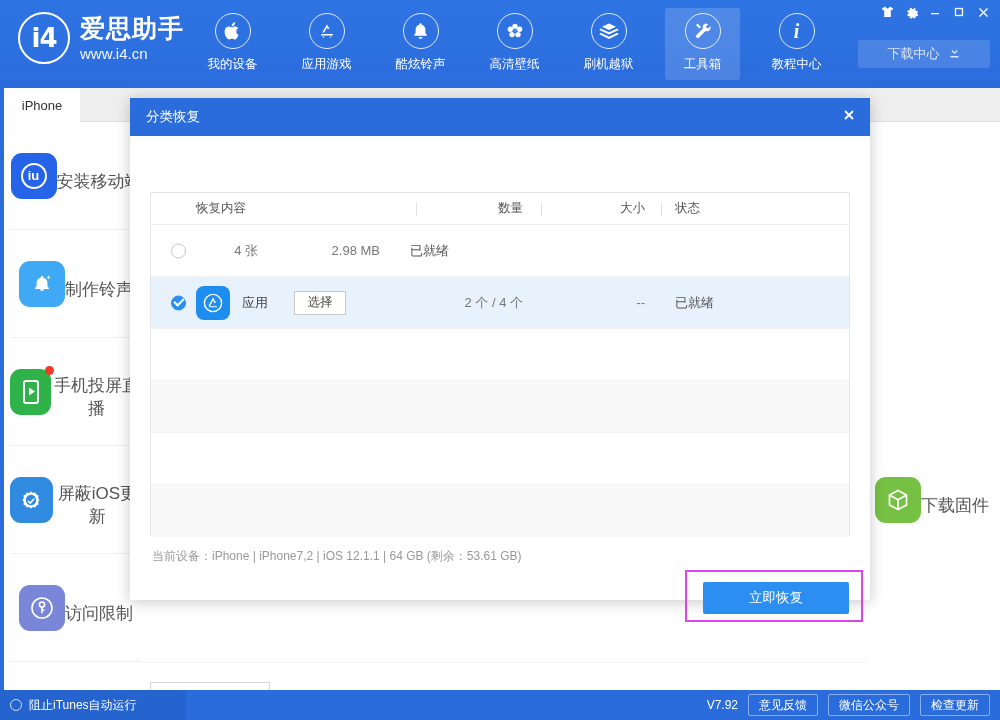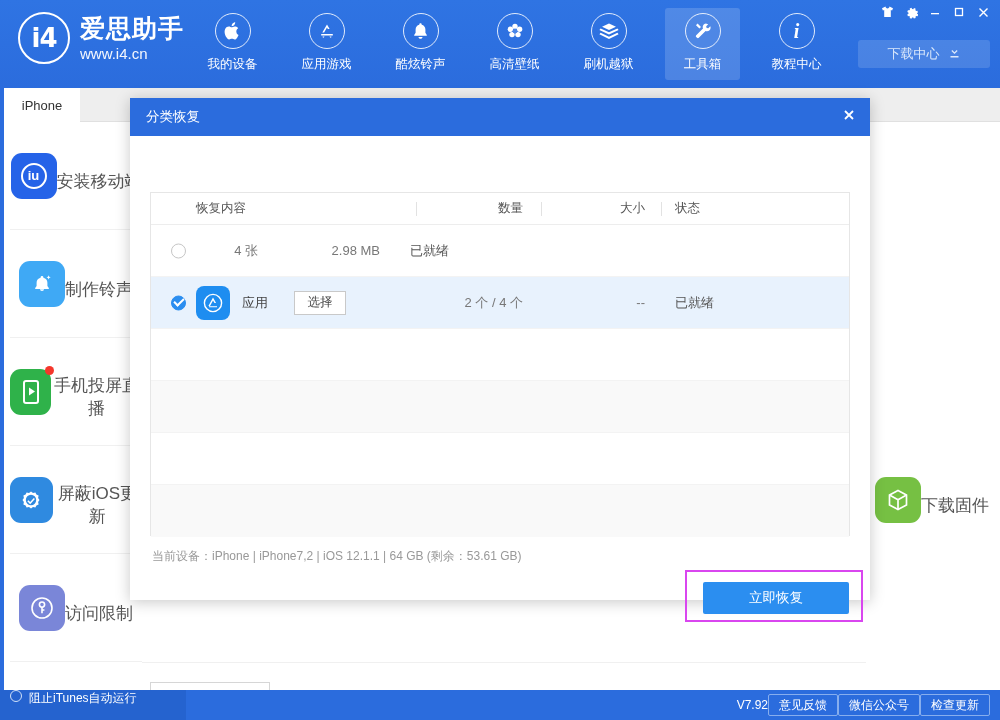--- a/index.html
+++ b/index.html
@@ -222,27 +222,27 @@
   }
 
   
   .statusbar {
     position: absolute; left: 0; bottom: 0;
     width: 1000px; height: 30px; background: #2b6cdd;
     display: flex; align-items: center;
   }
   .sb-left {
     width: 186px; height: 30px; background: #2563cf;
-    display: flex; align-items: flex-start; gap: 7px; padding-left: 10px;
+    display: flex; align-items: center; gap: 7px; padding-left: 10px;
     color: #fff; font-size: 12px; cursor: pointer;
   }
   .radio-o { width: 12px; height: 12px; border: 1px solid #cfe0f8; border-radius: 50%; }
   .sb-right {
     margin-left: auto; display: flex; align-items: center;
-    padding-right: 10px;
+    gap: 10px; padding-right: 10px;
   }
   .sb-ver { color: #fff; font-size: 12px; }
   .sb-btn {
     height: 22px; padding: 0 10px; border: 1px solid #87aeee;
     color: #fff; font-size: 12px; display: flex; align-items: center;
     cursor: pointer; border-radius: 2px;
   }
 </style>
 </head>
 <body>

